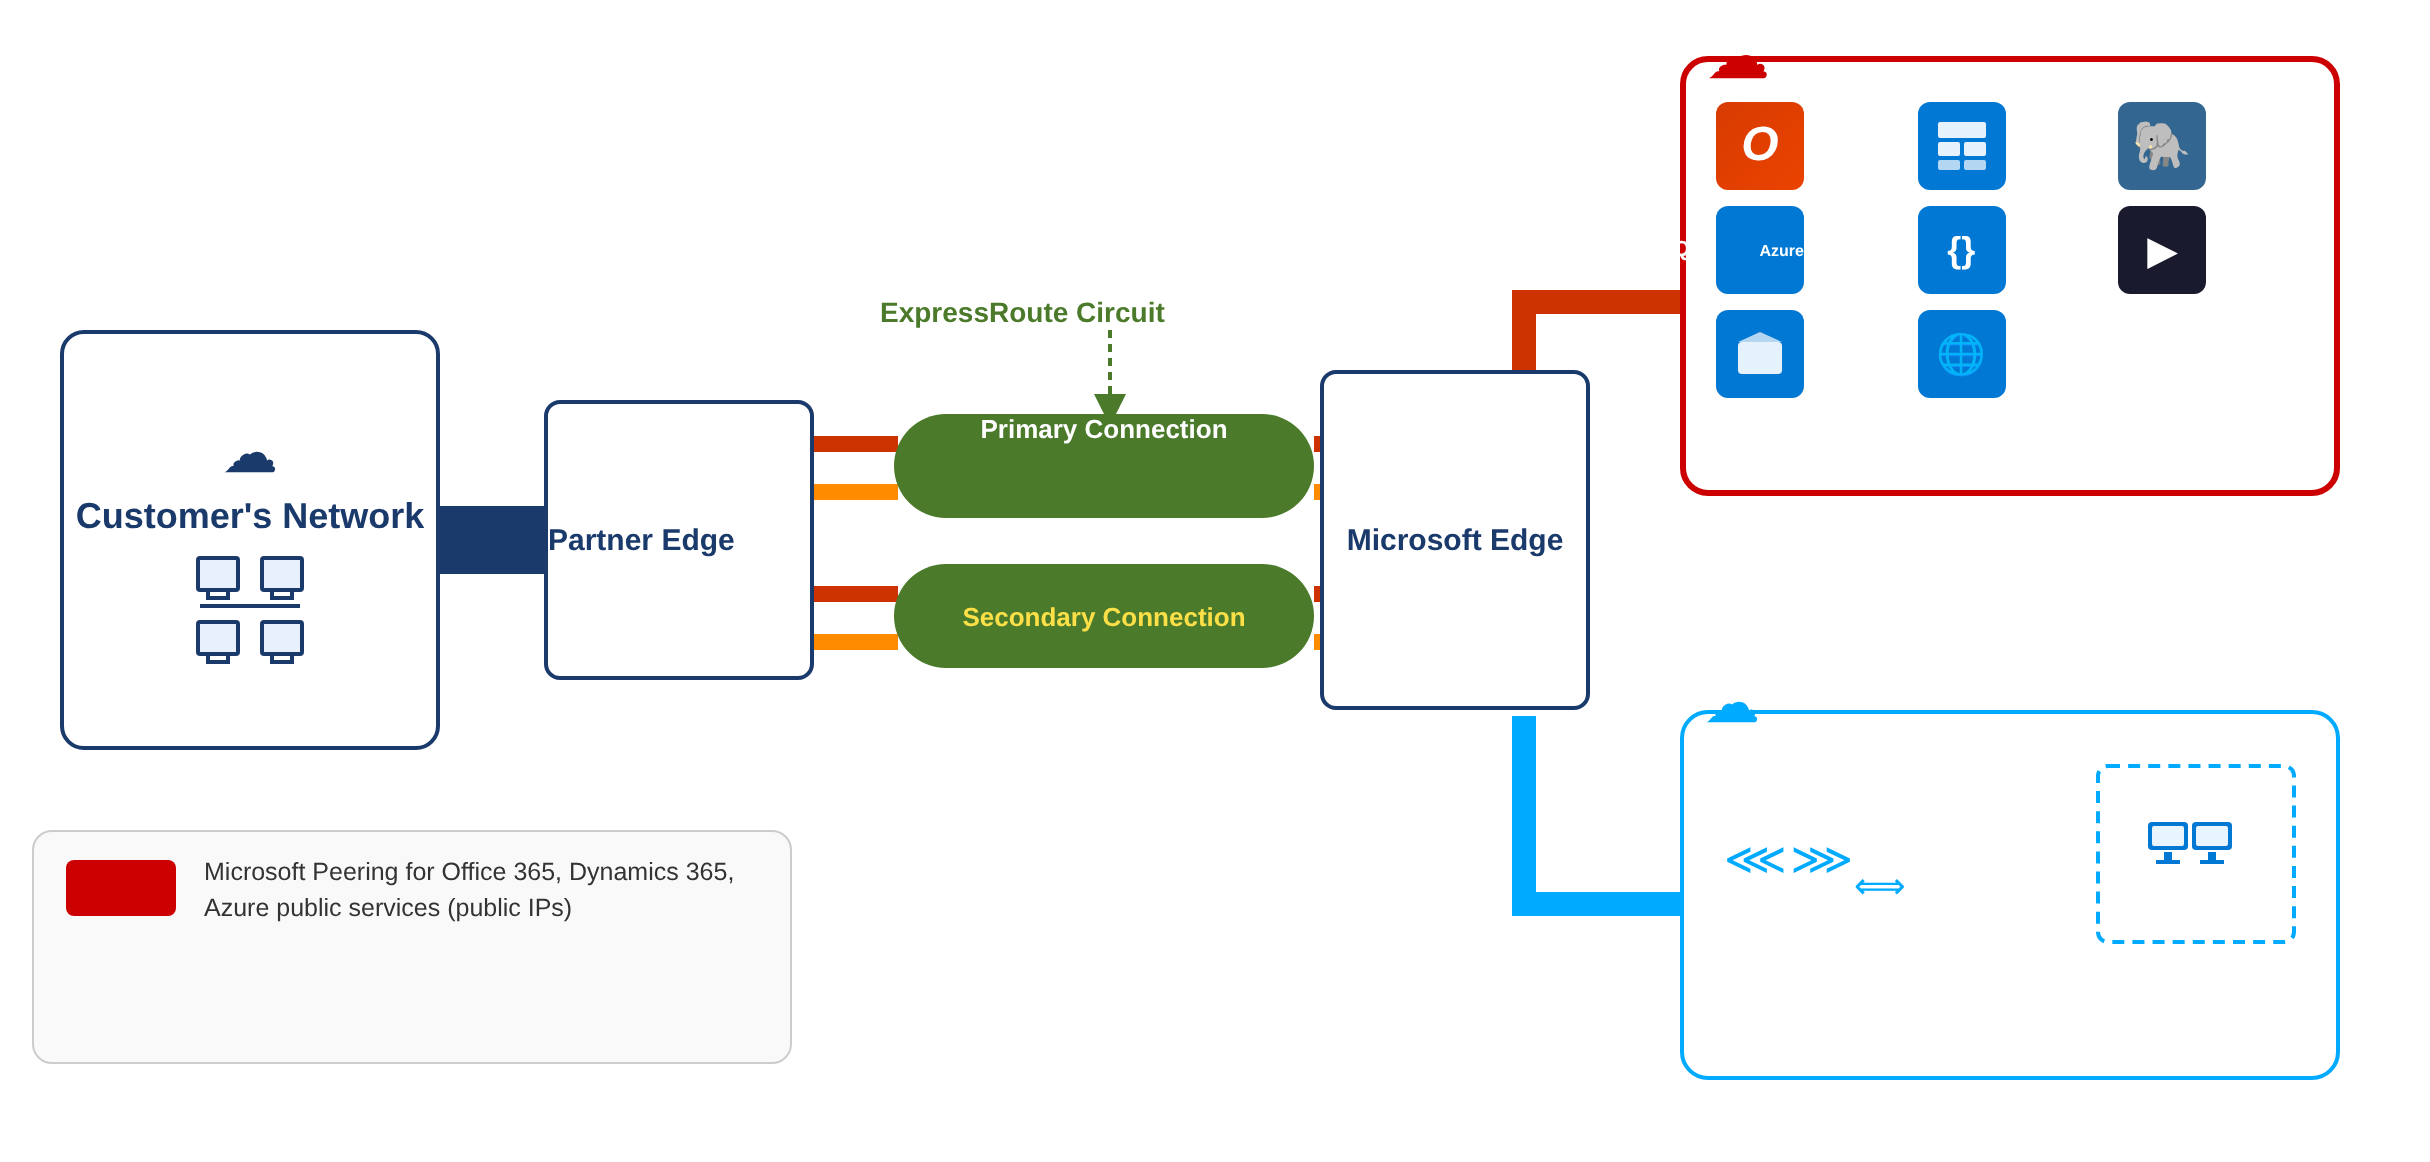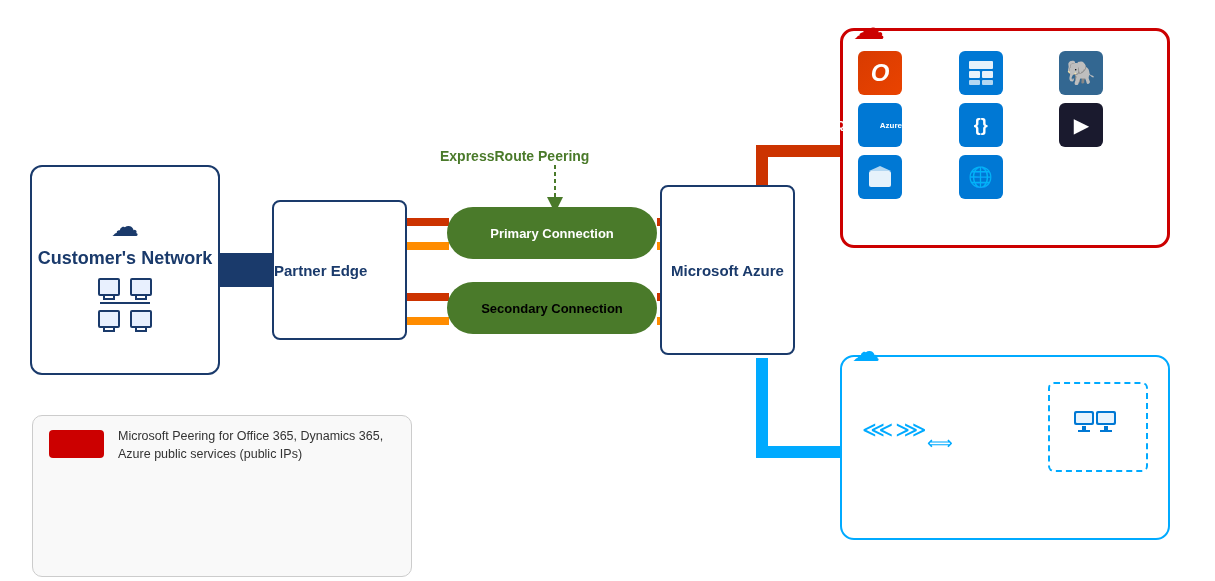--- a/index.html
+++ b/index.html
@@ -117,40 +117,39 @@
     
     .primary-connection {
       position: absolute;
       left: 447px;
       top: 207px;
       width: 210px;
       height: 52px;
       background: #4a7a2a;
       border-radius: 26px;
       display: flex;
-      align-items: center;
       justify-content: center;
       color: white;
       font-size: 13px;
       font-weight: 600;
     }
 
     
     .secondary-connection {
       position: absolute;
       left: 447px;
       top: 282px;
       width: 210px;
       height: 52px;
       background: #4a7a2a;
       border-radius: 26px;
       display: flex;
       align-items: center;
       justify-content: center;
-      color: #000000;
+      color: #fde047;
       font-size: 13px;
       font-weight: 600;
     }
 
     
     .ms-services {
       position: absolute;
       left: 840px;
       top: 28px;
       width: 330px;
@@ -207,24 +206,24 @@
       border: 2px dashed #00aaff;
       border-radius: 6px;
       display: flex;
       align-items: center;
       justify-content: center;
     }
 
     
     .legend {
       position: absolute;
-      left: 32px;
+      left: 16px;
       top: 415px;
       width: 380px;
-      height: 162px;
+      height: 117px;
       border: 1.5px solid #ccc;
       border-radius: 10px;
       background: #f9f9f9;
       padding: 12px 16px;
     }
 
     .legend-item {
       display: flex;
       align-items: flex-start;
       margin-bottom: 12px;
@@ -445,33 +444,33 @@
         <div class="monitor-icon"></div>
       </div>
     </div>
   </div>
 
   <div class="partner-edge">
     <div class="label">Partner
 Edge</div>
   </div>
 
-  <div class="expressroute-label">ExpressRoute Peering</div>
+  <div class="expressroute-label">ExpressRoute Circuit</div>
 
   <div class="primary-connection">
     <span>Primary Connection</span>
   </div>
 
   <div class="secondary-connection">
     <span>Secondary Connection</span>
   </div>
 
   <div class="microsoft-edge">
     <div class="label">Microsoft
-Azure</div>
+Edge</div>
   </div>
 
   <div class="ms-services">
     <div class="ms-services-cloud" style="color:#cc0000; font-size:32px;">☁</div>
     <div class="service-icons-grid">
 
       <div class="office-icon" style="background:linear-gradient(135deg,#D83B01,#EA4300); color:white; font-size:24px; font-weight:900; font-style:italic;">O</div>
 
       <div class="table-icon" style="background:#0078d4;">
         <svg width="28" height="28" viewBox="0 0 28 28">

